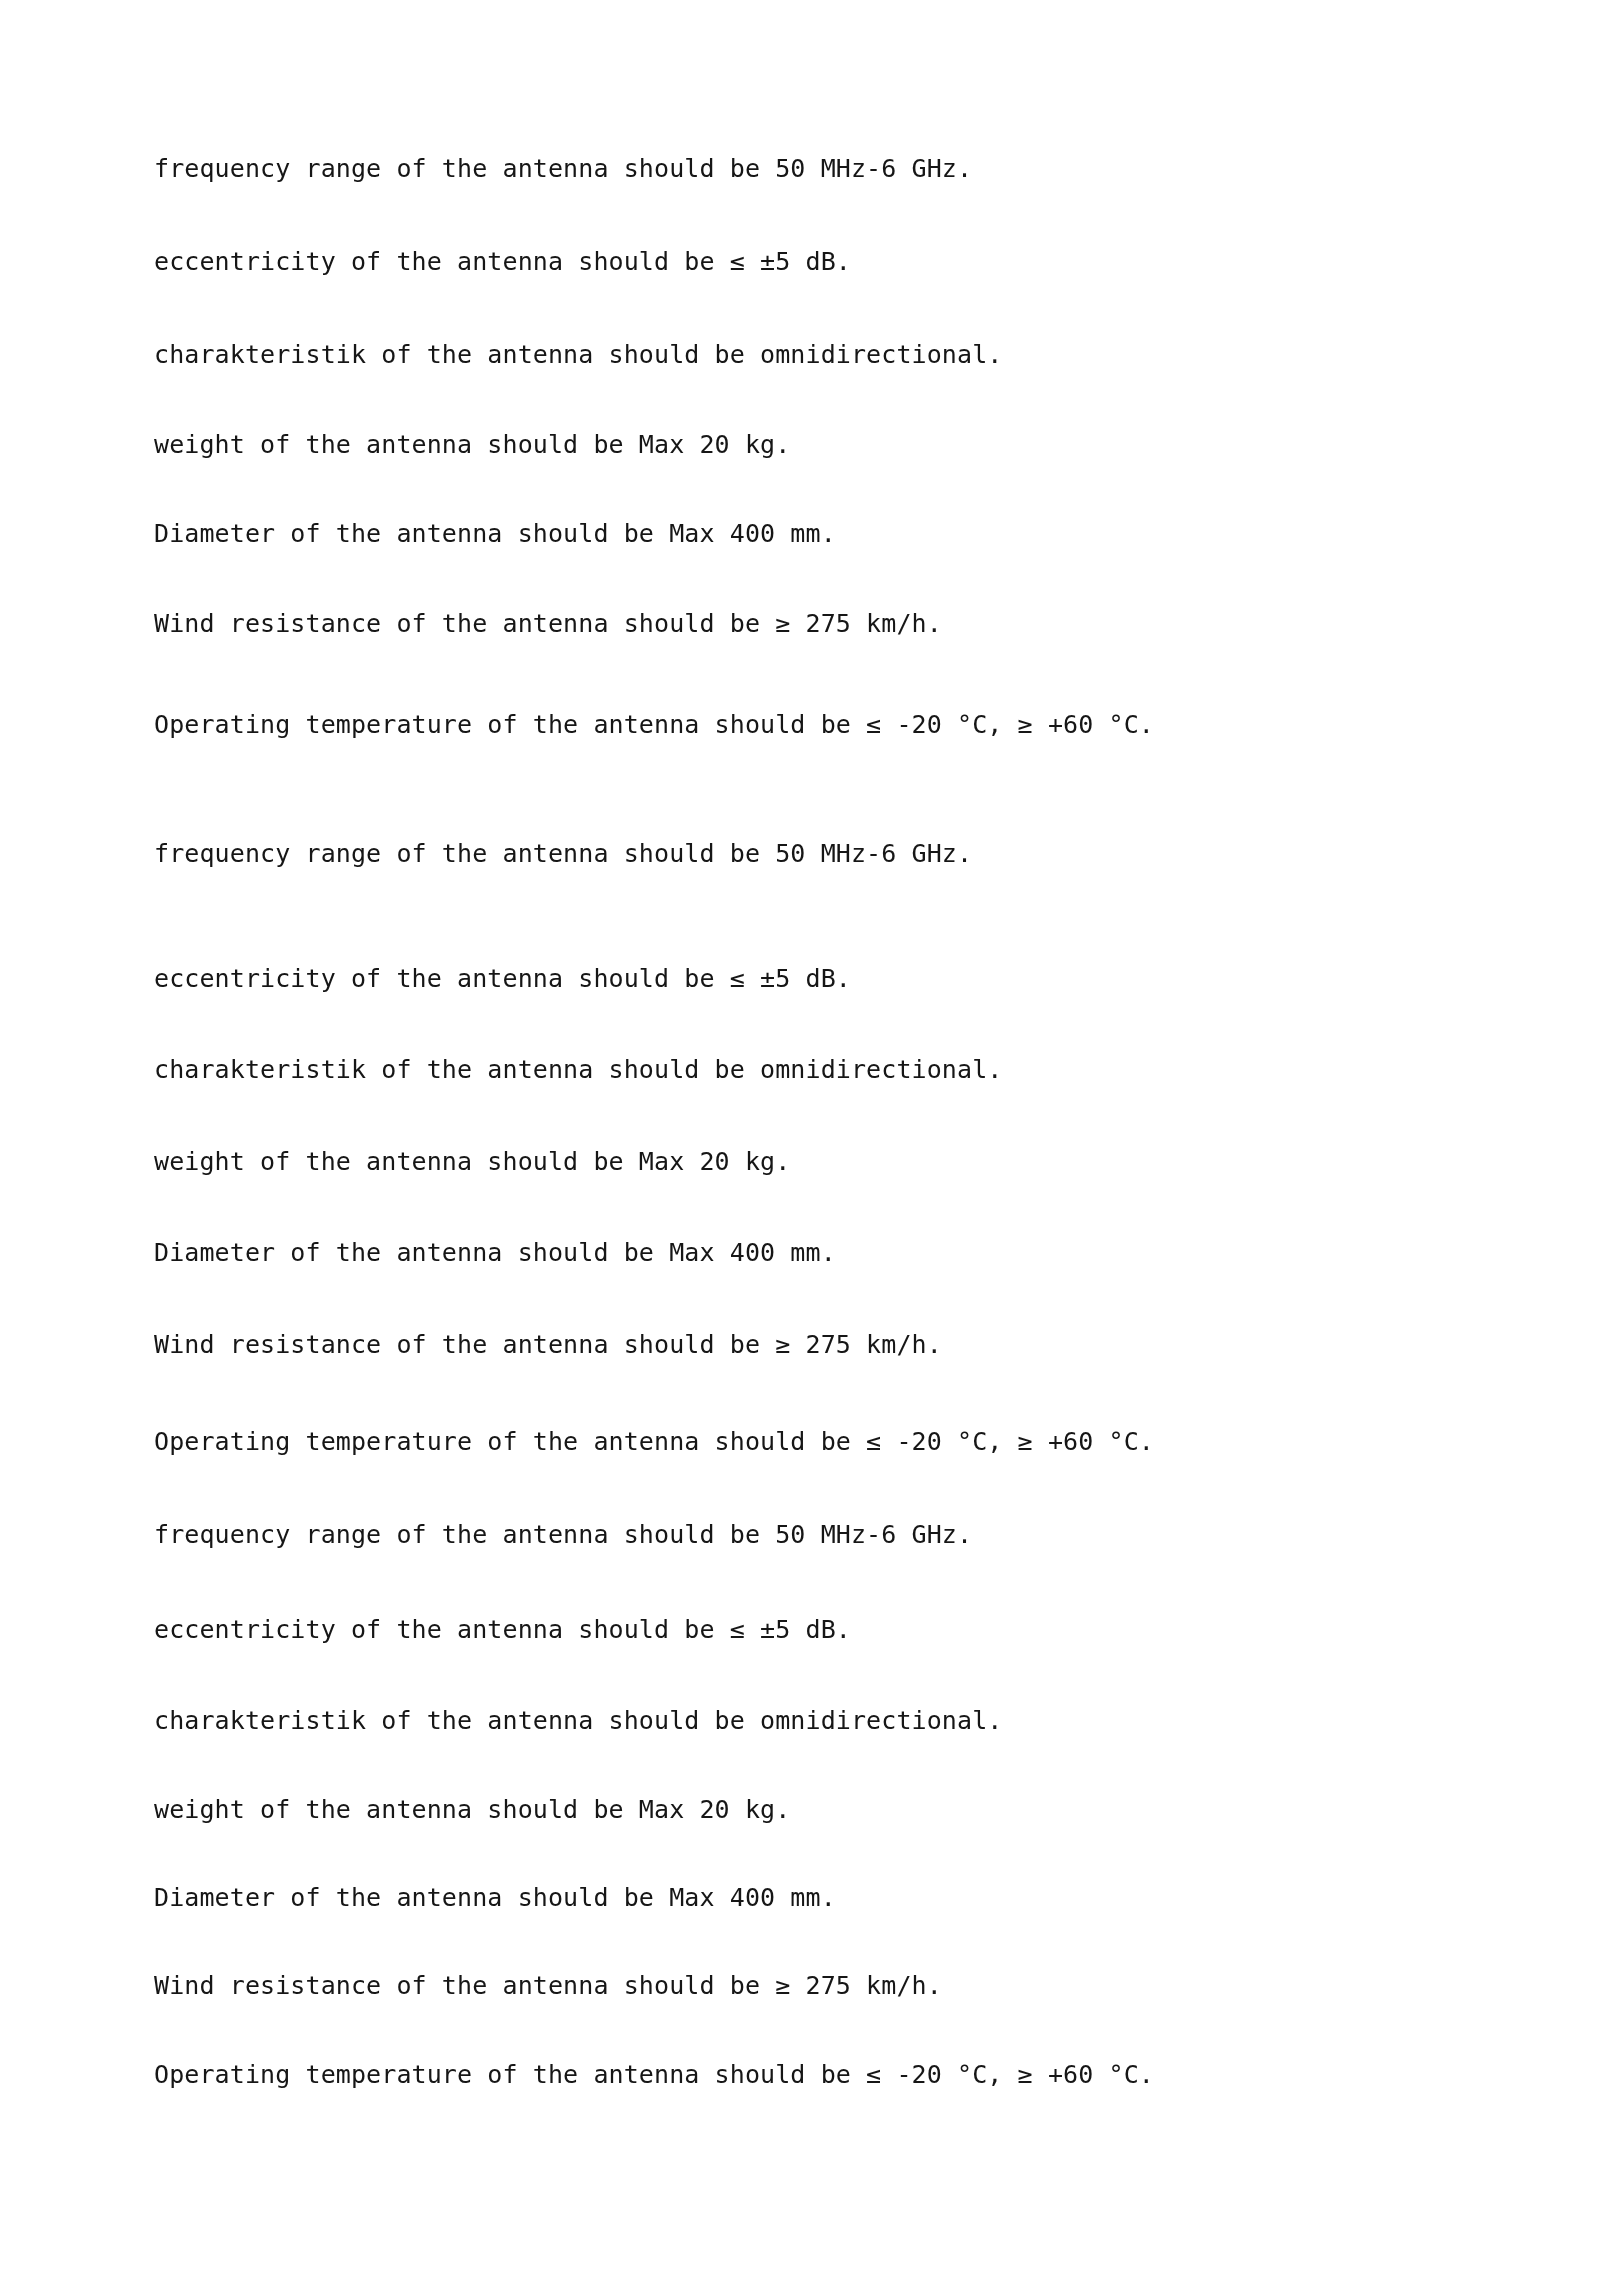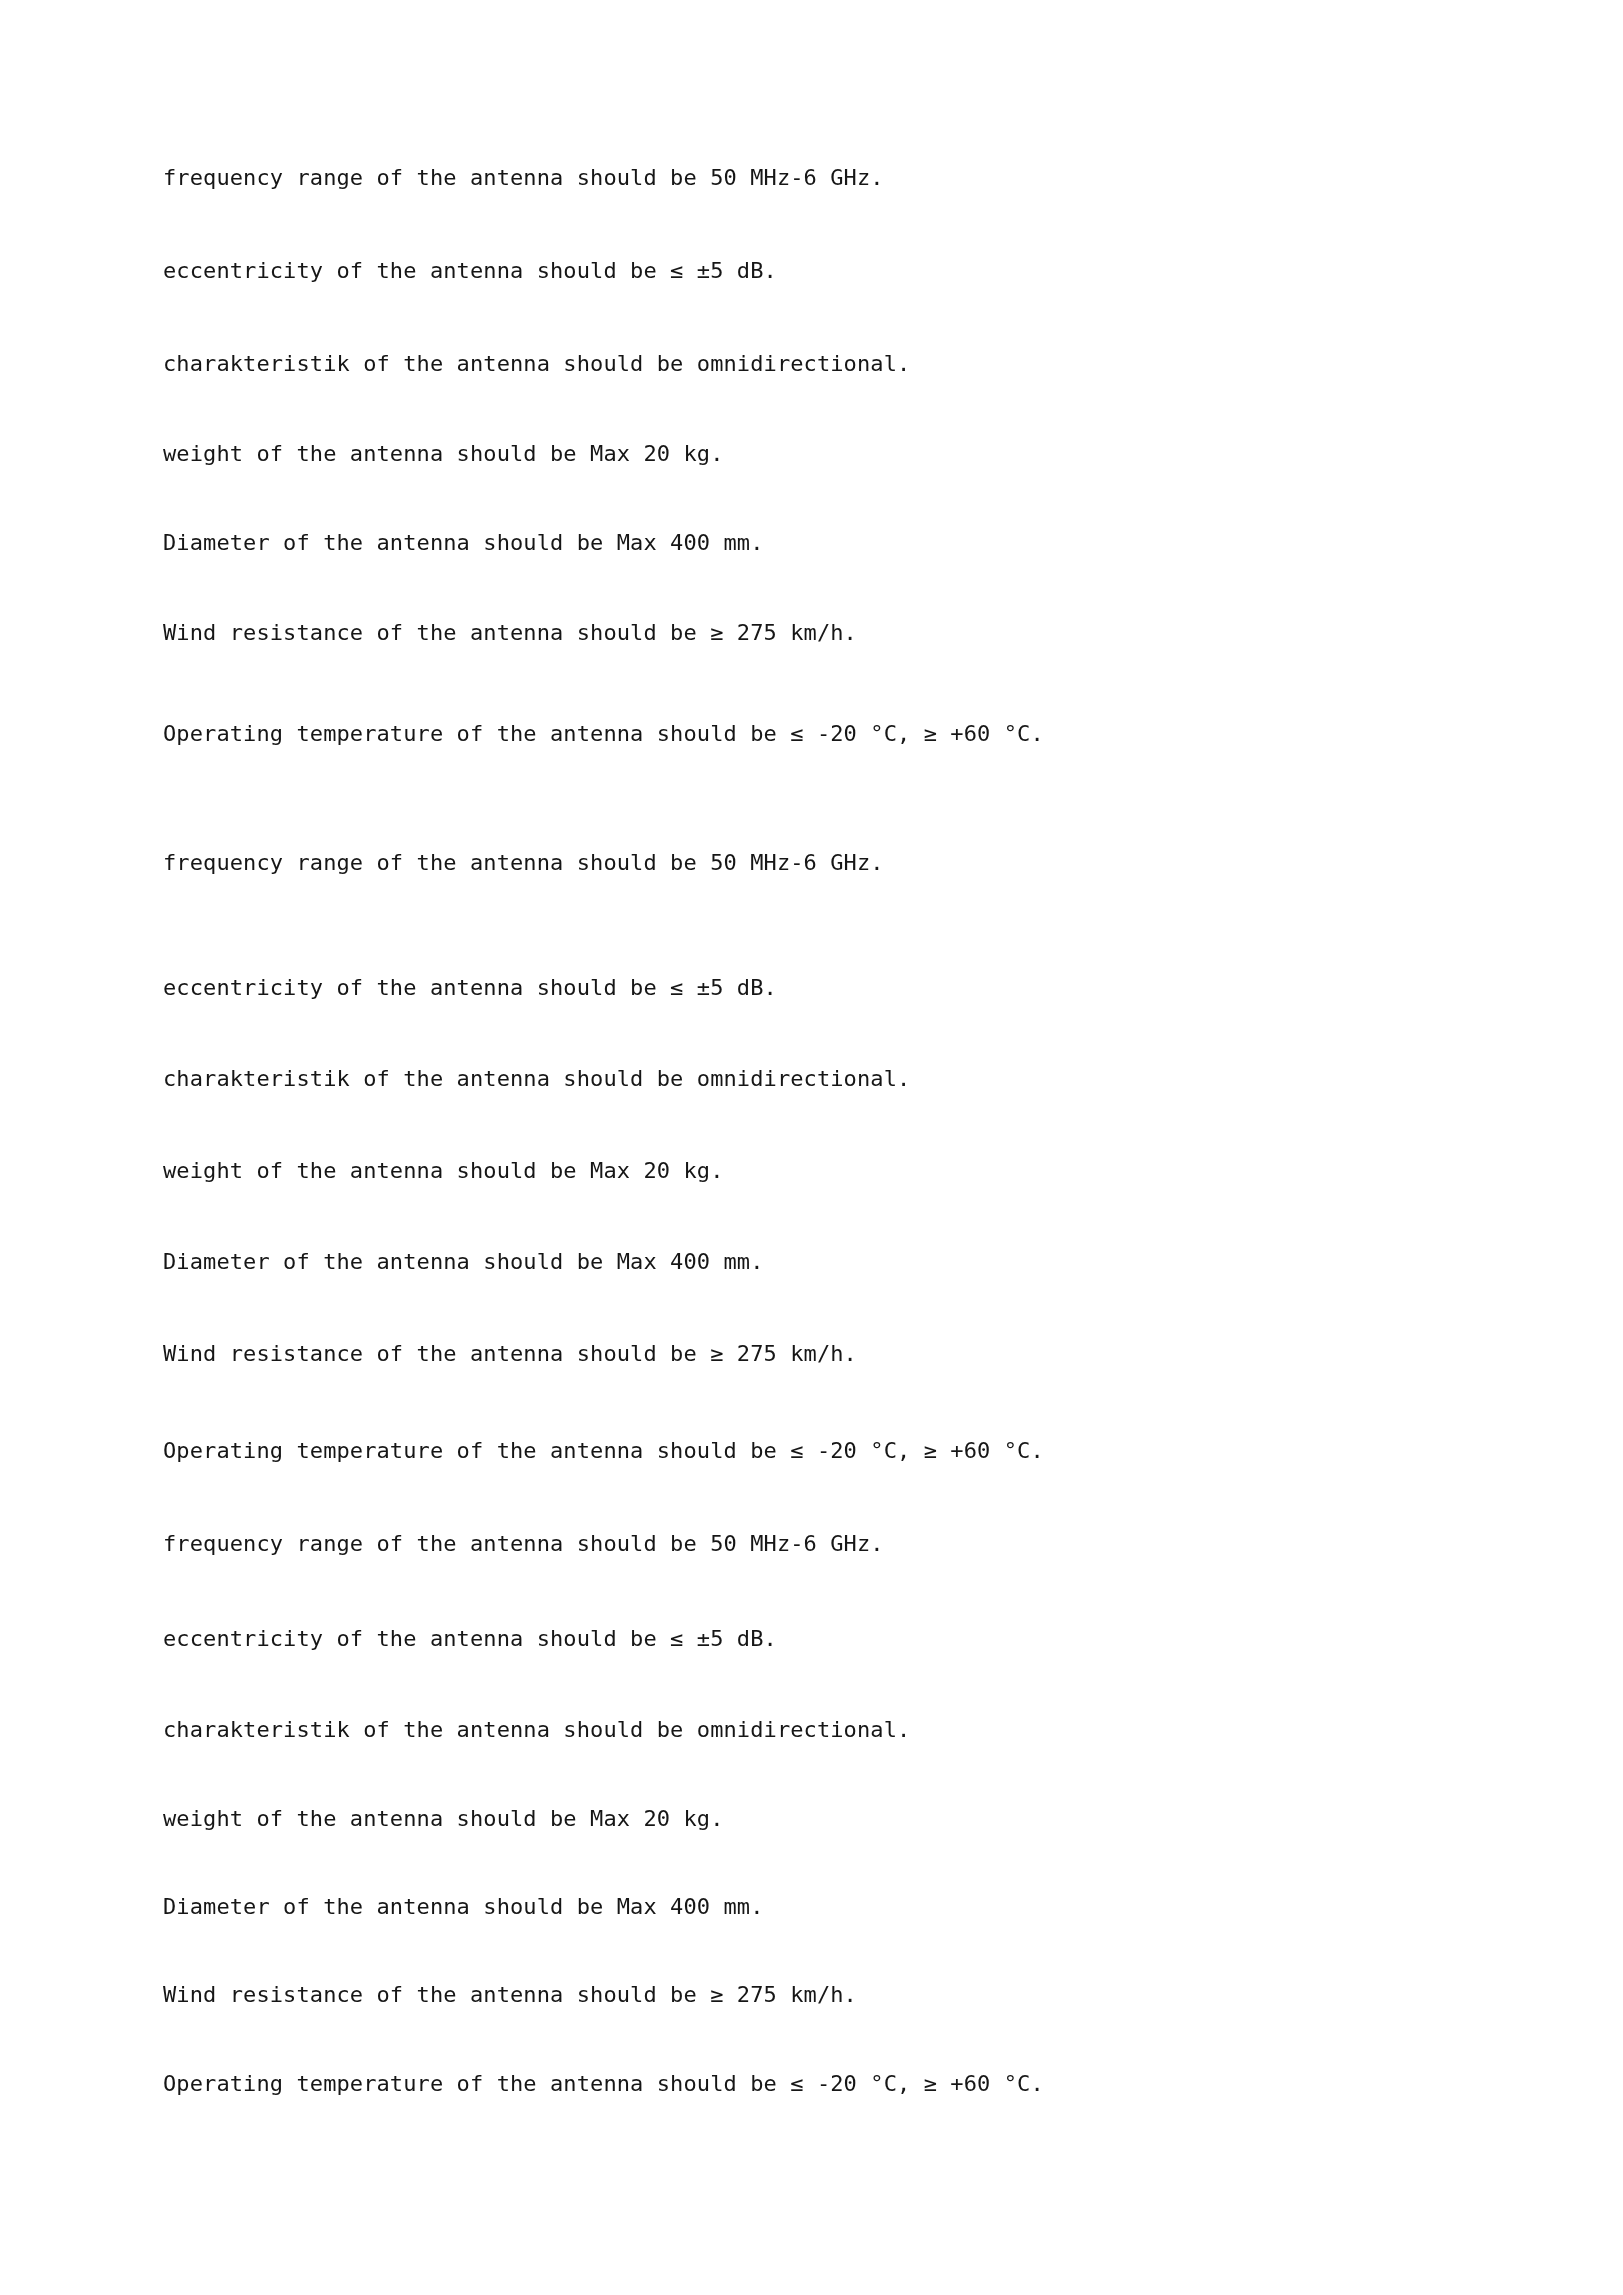--- a/index.html
+++ b/index.html
@@ -17,22 +17,22 @@
     position: absolute;
     left: 0; top: 0;
     width: 1623px;
     height: 2295px;
     background: #ffffff;
     overflow: hidden;
   }
   .line {
     position: absolute;
     left: 154px;
-    margin: 9px;
-    font-size: 22px;
+    margin: 0;
+    font-size: 25px;
     line-height: 31px;
     letter-spacing: 0.1px;
     color: #161616;
     white-space: pre;
     font-weight: 400;
   }
 </style>
 </head>
 <body>
 

